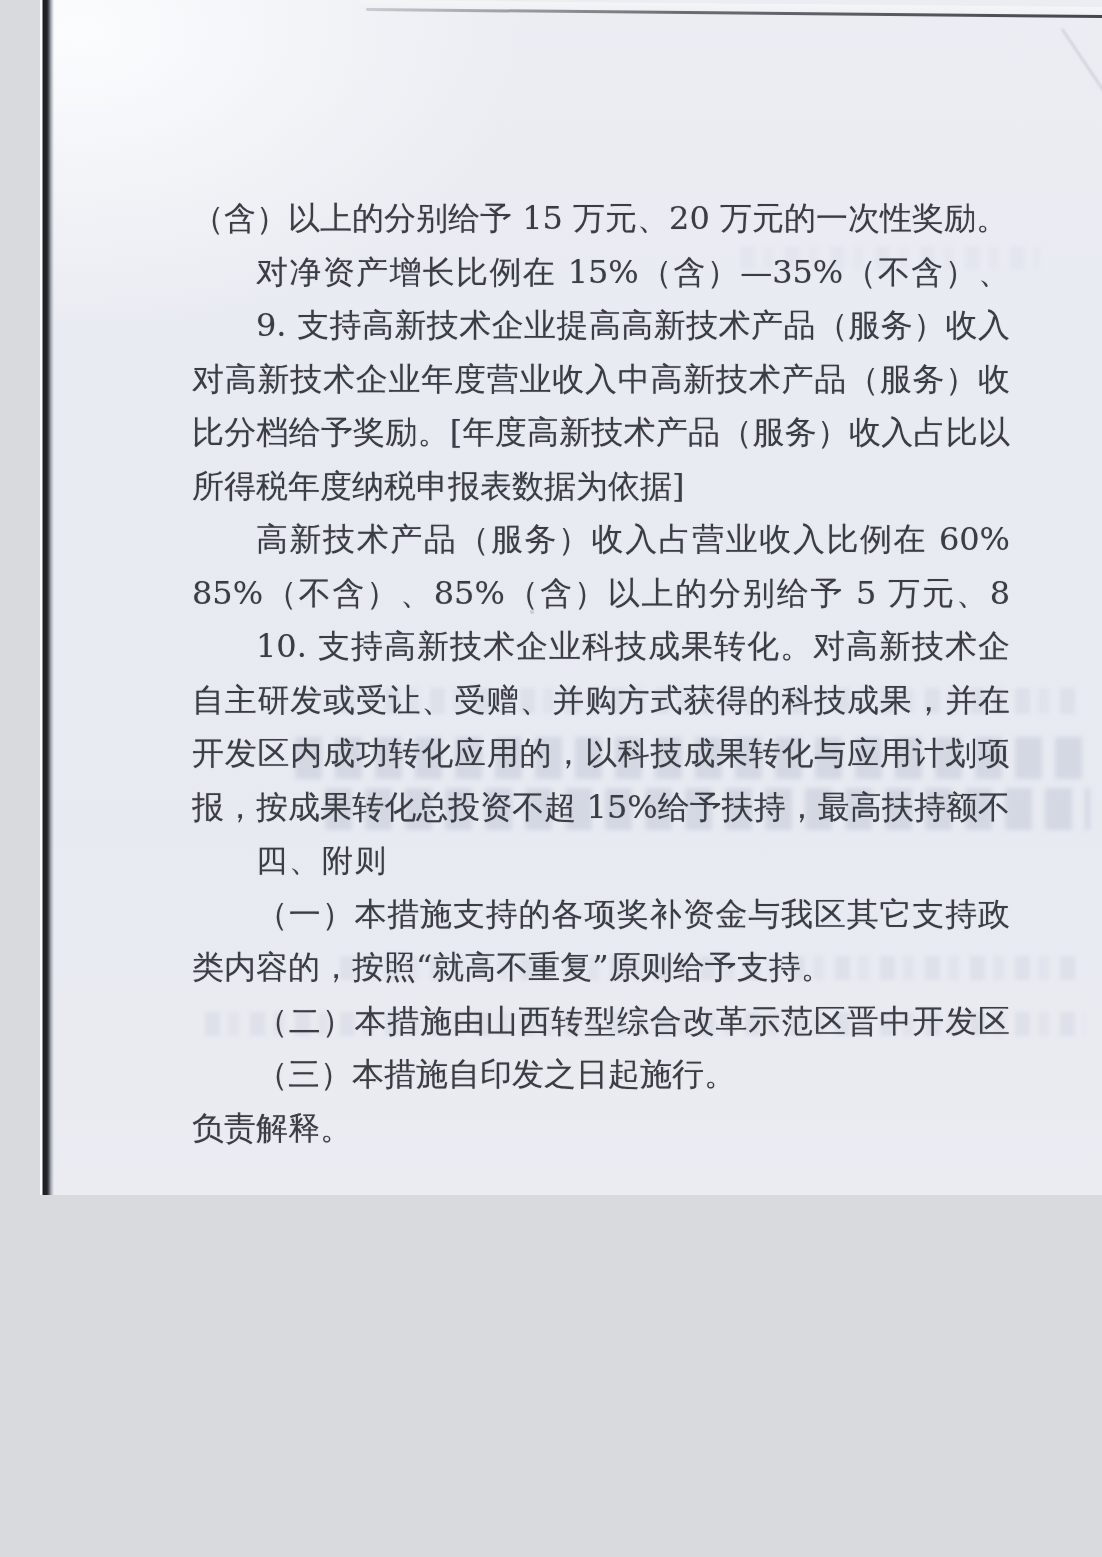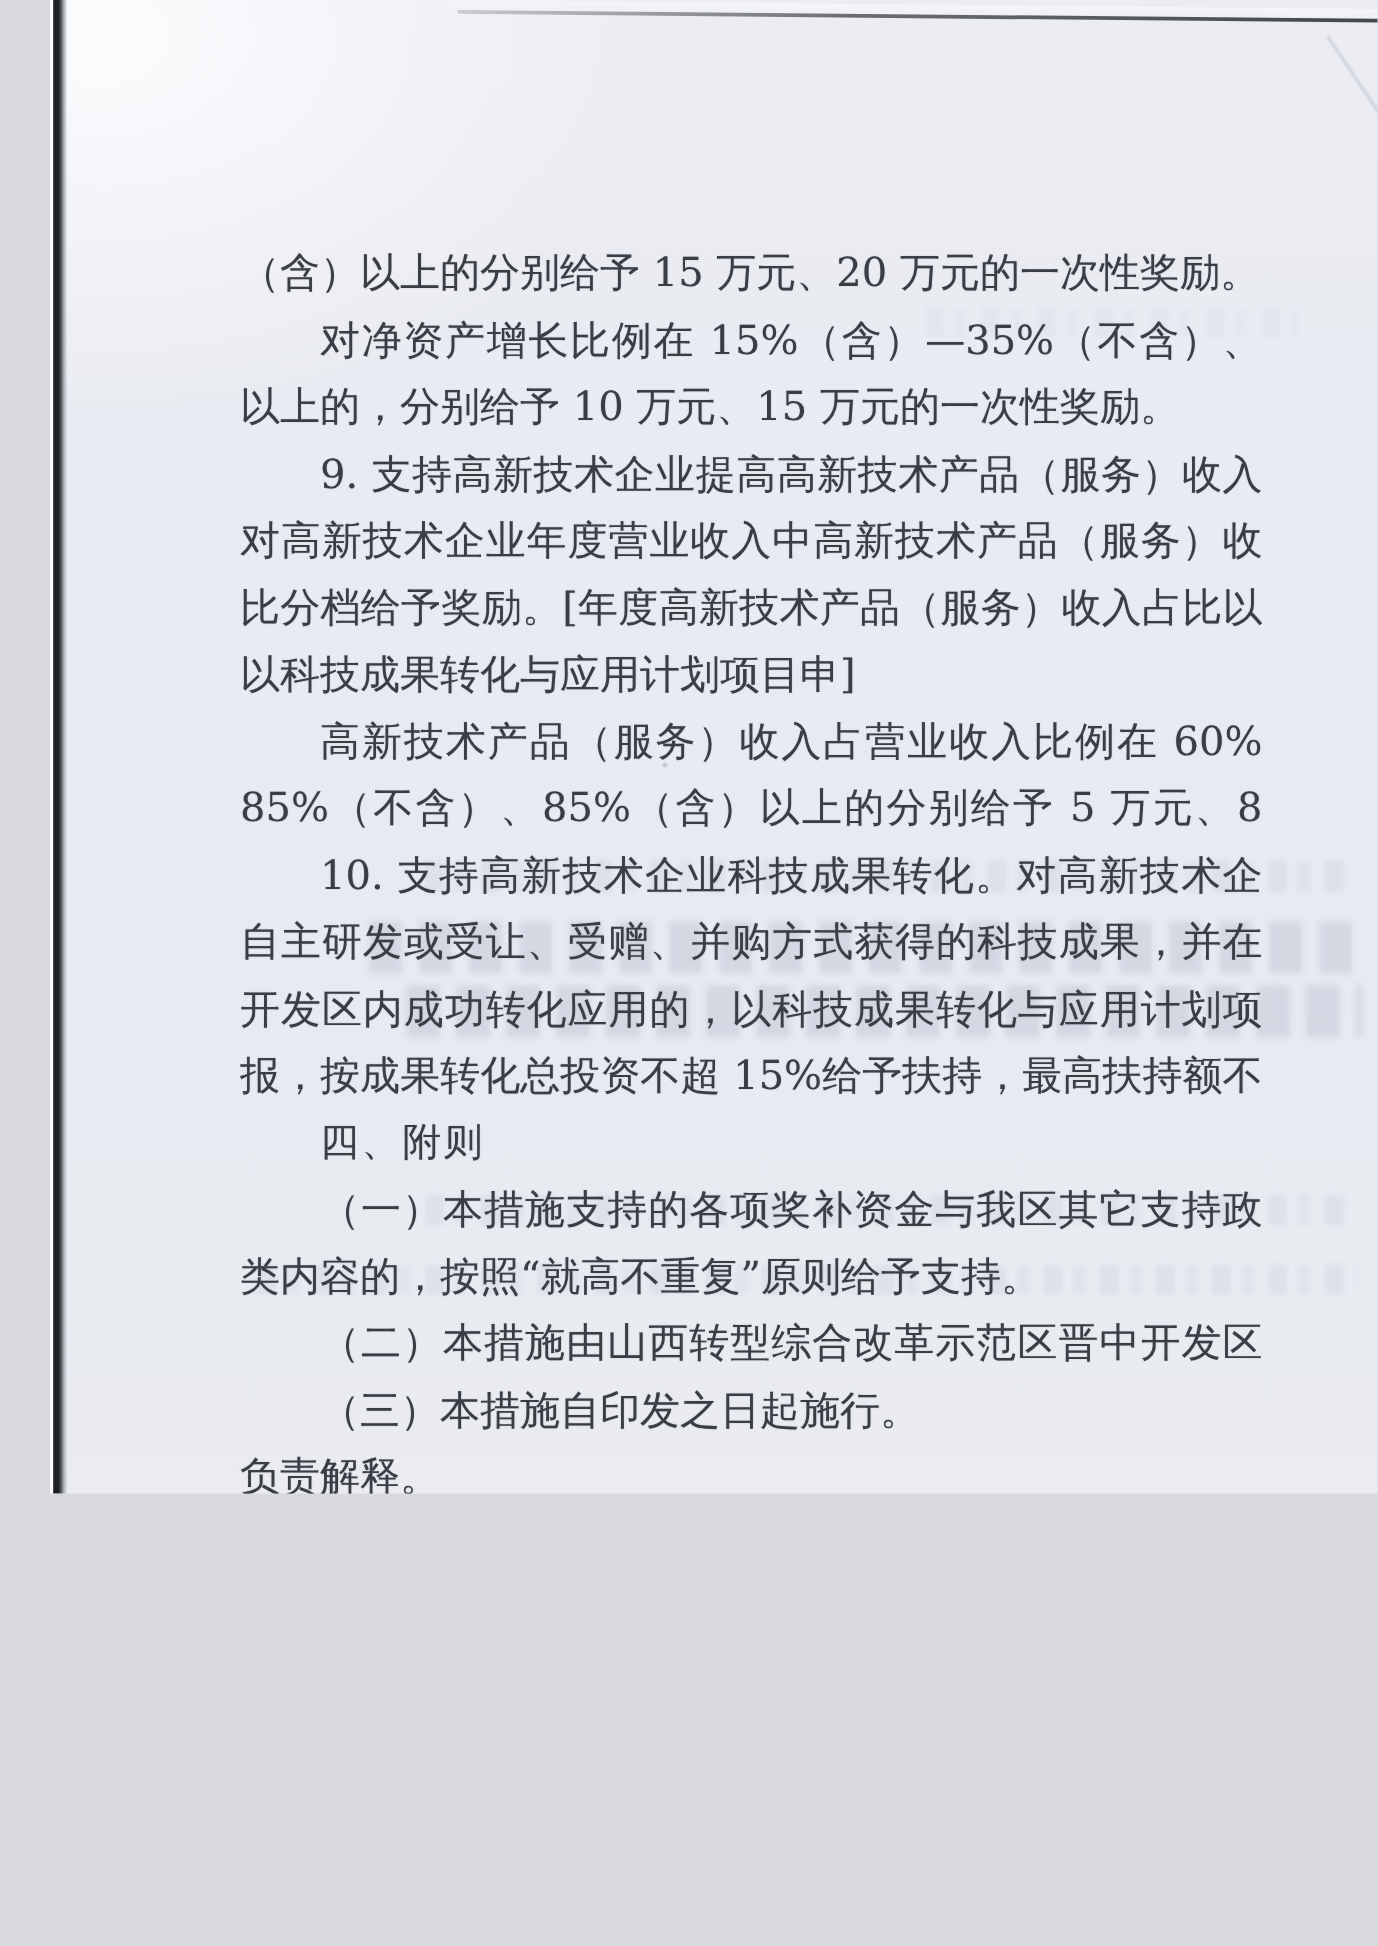--- a/index.html
+++ b/index.html
@@ -135,25 +135,24 @@
   <div class="ghost" style="left:300px; top:956px; width:740px; height:24px;"></div>
   <div class="ghost" style="left:165px; top:1012px; width:880px; height:24px;"></div>
   <div class="ghost xlight" style="left:640px; top:1228px; width:400px; height:22px;"></div>
   <div class="ghost" style="left:115px; top:1348px; width:935px; height:28px;"></div>
   <div class="ghost-line" style="left:100px; top:1336px; width:950px;"></div>
   <div class="ghost-line" style="left:100px; top:1392px; width:950px; opacity:.6;"></div>
 
   <div class="body-text">
       <div class="line">（含）以上的分别给予 15 万元、20 万元的一次性奖励。</div>
       <div class="line indent justify">对净资产增长比例在 15%（含）—35%（不含）、35%（含）</div>
-      <div class="line">以上的，分别给予 10 万元、15 万元的一次性奖励。</div>
       <div class="line indent justify">9. 支持高新技术企业提高高新技术产品（服务）收入占比。</div>
       <div class="line justify">对高新技术企业年度营业收入中高新技术产品（服务）收入占</div>
       <div class="line justify">比分档给予奖励。[年度高新技术产品（服务）收入占比以企业</div>
-      <div class="line">以科技成果转化与应用计划项目申]</div>
+      <div class="line">所得税年度纳税申报表数据为依据]</div>
       <div class="line indent justify">高新技术产品（服务）收入占营业收入比例在 60%（含）—</div>
       <div class="line justify">85%（不含）、85%（含）以上的分别给予 5 万元、8 万元的一次</div>
       <div class="line indent justify">10. 支持高新技术企业科技成果转化。对高新技术企业通过</div>
       <div class="line justify">自主研发或受让、受赠、并购方式获得的科技成果，并在晋中</div>
       <div class="line justify">开发区内成功转化应用的，以科技成果转化与应用计划项目申</div>
       <div class="line justify">报，按成果转化总投资不超 15%给予扶持，最高扶持额不超过</div>
       <div class="line indent bold">四、附则</div>
       <div class="line indent justify">（一）本措施支持的各项奖补资金与我区其它支持政策属同</div>
       <div class="line">类内容的，按照“就高不重复”原则给予支持。</div>
       <div class="line indent justify">（二）本措施由山西转型综合改革示范区晋中开发区管委会</div>

